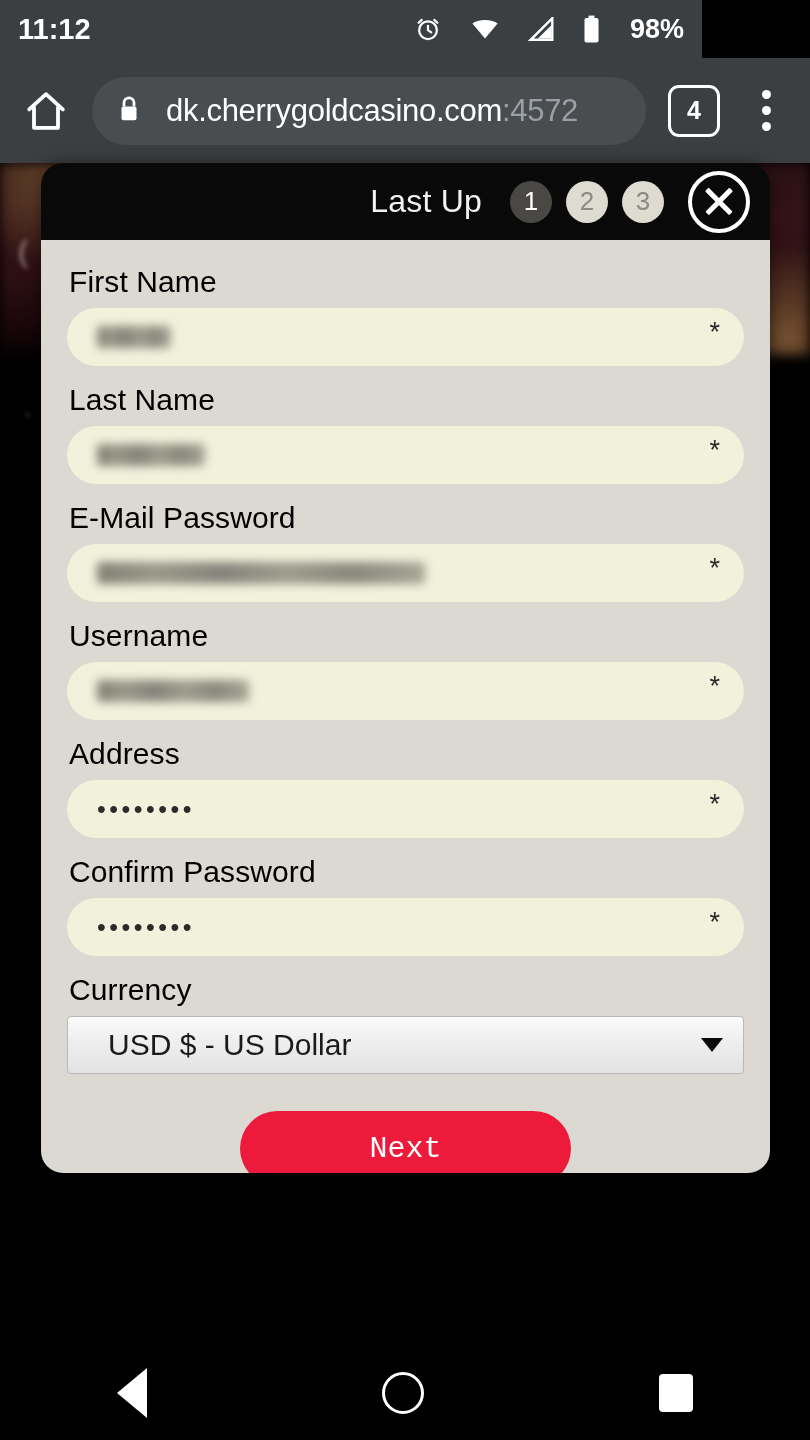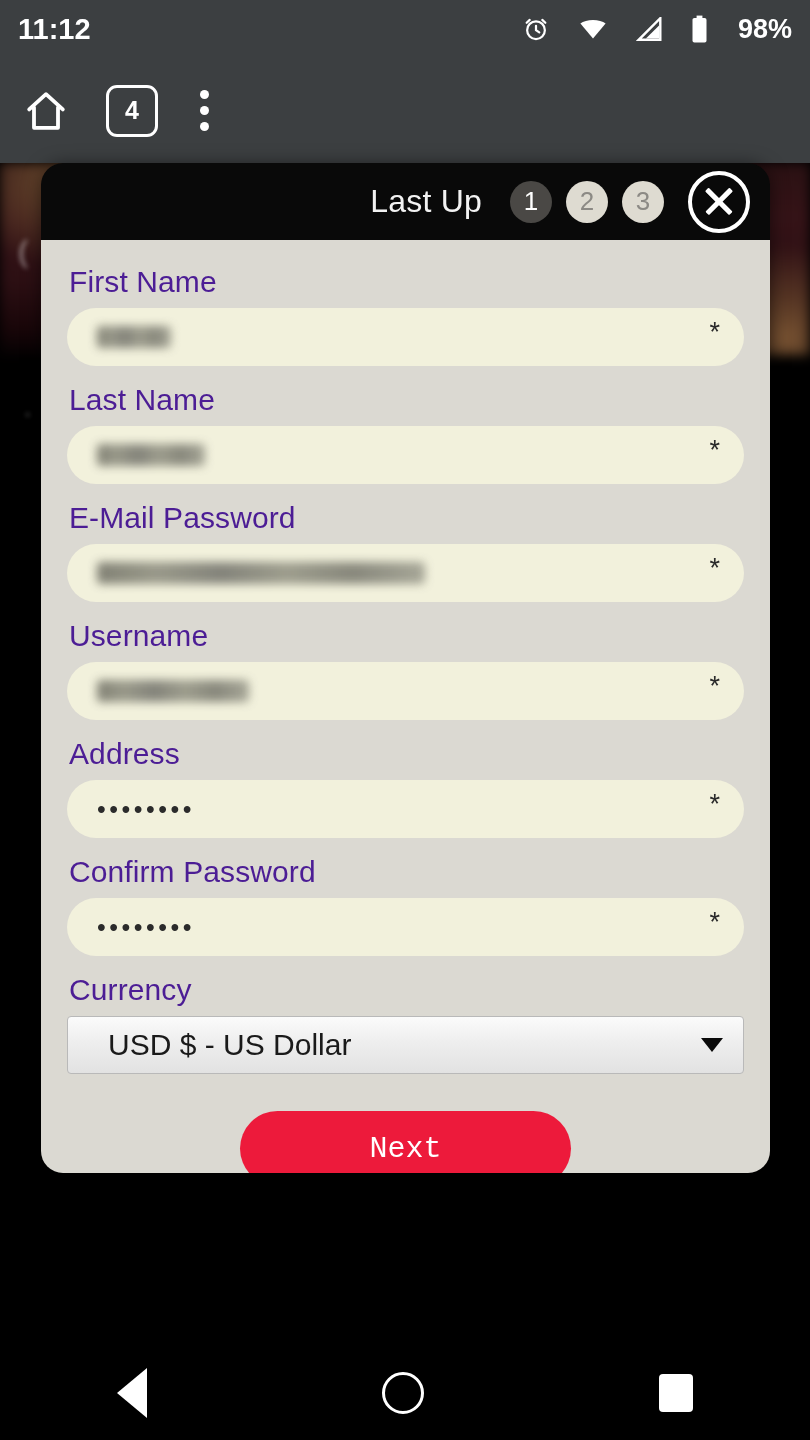--- a/index.html
+++ b/index.html
@@ -6,21 +6,21 @@
   html,body { width:810px; height:1440px; }
   body {
     background:#000;
     font-family:"Liberation Sans", sans-serif;
     overflow:hidden;
     position:relative;
   }
 
   
   .statusbar {
-    position:absolute; top:0; left:0; width:810px; height:58px;
+    position:absolute; top:0; left:0; width:702px; height:58px;
     background:#3c3f41;
     display:flex; align-items:center; justify-content:space-between;
     padding:8px 18px;
   }
   .clock { color:#fff; font-size:29px; font-weight:bold; letter-spacing:0px; }
   .sysicons { display:flex; align-items:center; gap:28px; }
   .sysicons svg { display:block; }
   .battpct { color:#fff; font-size:27px; font-weight:bold; margin-left:2px; }
 
   
@@ -99,21 +99,21 @@
   }
   .close-btn::before { transform:rotate(45deg); }
   .close-btn::after  { transform:rotate(-45deg); }
 
   .modal-body {
     background:#dbd9d2; height:933px; padding:25px 26px 0 26px;
   }
 
   .field { margin-bottom:3px; }
   .field-label {
-    font-size:30px; color:#4c1d95; padding:0 0 9px 2px; letter-spacing:.1px;
+    font-size:30px; color:#000000; padding:0 0 9px 2px; letter-spacing:.1px;
   }
   .input-pill {
     position:relative; height:58px; background:#f2f1dc;
     border-radius:29px; display:flex; align-items:center;
     padding:0 46px 0 30px; margin-bottom:17px;
   }
   .req-star {
     position:absolute; right:24px; top:11px;
     font-size:27px; color:#2a2a2a; line-height:1;
   }
@@ -189,20 +189,29 @@
   </div>
 </div>
 
 <div class="toolbar">
   <div class="home-btn">
     <svg width="48" height="48" viewBox="0 0 24 24">
       <path d="M3.6 11.2 L12 3.6 L20.4 11.2 M6 10.2 V20.4 H18 V10.2" fill="none" stroke="#fff" stroke-width="1.9" stroke-linejoin="round" stroke-linecap="round"></path>
     </svg>
   </div>
 
+  <div class="omnibox">
+    <span class="lock-icon">
+      <svg width="26" height="30" viewBox="0 0 20 24">
+        <path d="M6 10 V7 a4 4 0 0 1 8 0 v3" fill="none" stroke="#fff" stroke-width="2.2"></path>
+        <rect x="4" y="10" width="12" height="11" rx="1.6" fill="#fff"></rect>
+      </svg>
+    </span>
+    <span class="url"><span>dk.cherrygoldcasino.com</span><span class="port">:4572</span></span>
+  </div>
 
   <div class="tabcount">4</div>
 
   <div class="kebab">
     <i></i>
     <i></i>
     <i></i>
   </div>
 </div>
 

